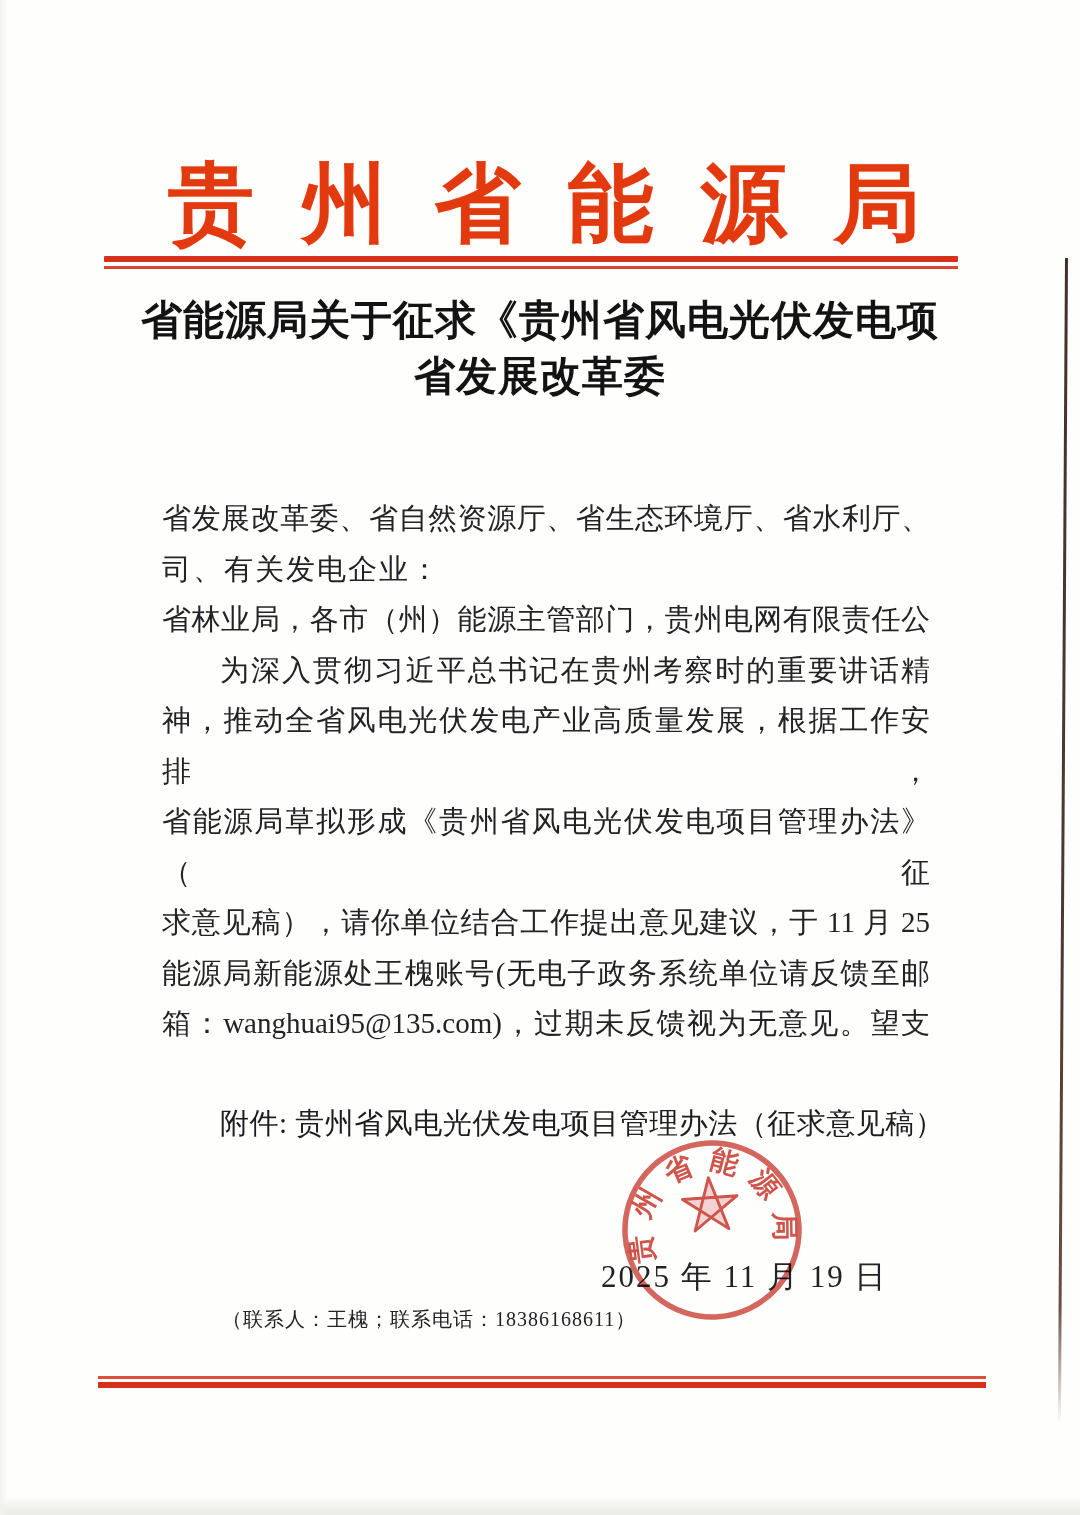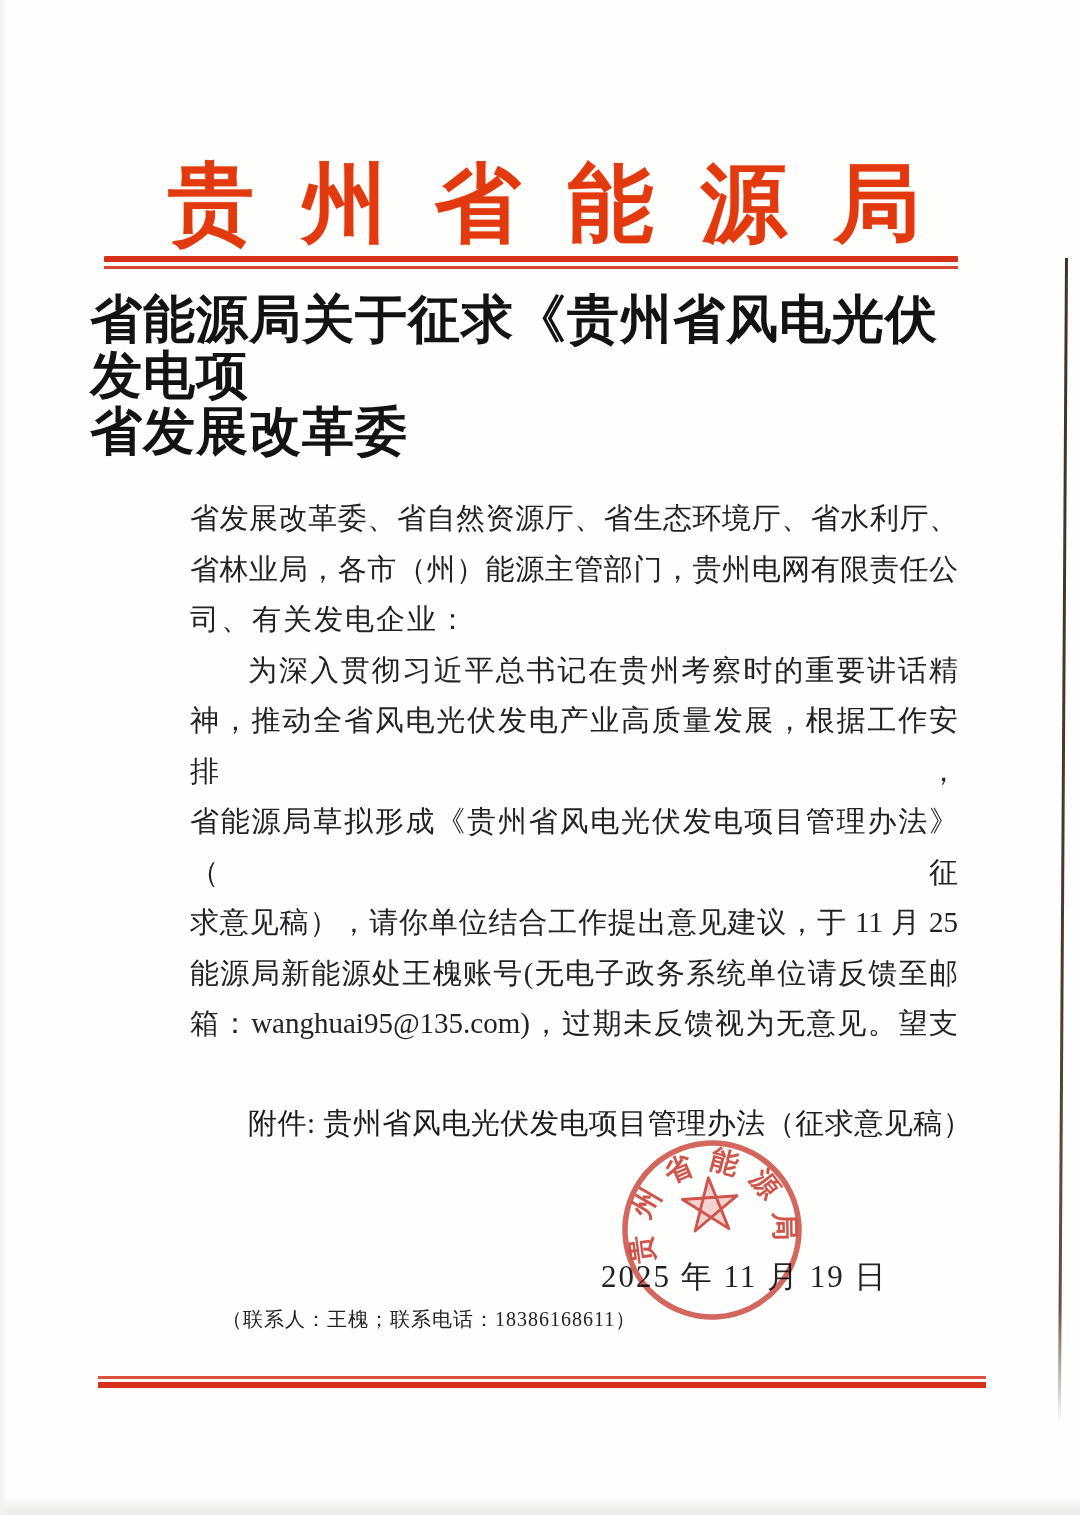--- a/index.html
+++ b/index.html
@@ -20,28 +20,28 @@
     line-height:96px;white-space:nowrap;
   }
   .rule-top{position:absolute;top:256px;left:104px;width:854px;}
   .rule-top .thick{height:6px;background:#d5311a;border-radius:1px;}
   .rule-top .gap{height:4px;}
   .rule-top .thin{height:3px;background:#d5311a;opacity:.9;}
 
   
   .doc-title{
     position:absolute;top:292px;left:90px;width:900px;
-    font-weight:900;color:#131313;
-    font-size:52px;line-height:56px;letter-spacing:1px;
+    text-align:center;font-weight:900;color:#131313;
+    font-size:41px;line-height:56px;letter-spacing:1px;
   }
 
   
   .body-block{
     position:absolute;top:493px;left:162px;width:768px;
-    font-size:29px;line-height:50.5px;color:#232325;margin-left:28px;
+    font-size:29px;line-height:50.5px;color:#232325;
   }
   .bl{white-space:nowrap;}
   .jl{text-align:justify;text-align-last:justify;white-space:normal;}
   .ind{padding-left:58px;}
   .plain{letter-spacing:2px;}
   .attachment{
     margin-top:49px;padding-left:58px;font-weight:400;color:#1d1d1f;
     letter-spacing:.5px;white-space:nowrap;
   }
 
@@ -103,22 +103,22 @@
     <div class="thin"></div>
   </div>
 
   <div class="doc-title">
     <div>省能源局关于征求《贵州省风电光伏发电项</div>
     <div>省发展改革委</div>
   </div>
 
   <div class="body-block">
     <div class="bl jl">省发展改革委、省自然资源厅、省生态环境厅、省水利厅、</div>
+    <div class="bl plain">司、有关发电企业：</div>
     <div class="bl jl">省林业局，各市（州）能源主管部门，贵州电网有限责任公</div>
-    <div class="bl plain">司、有关发电企业：</div>
     <div class="bl jl ind">为深入贯彻习近平总书记在贵州考察时的重要讲话精</div>
     <div class="bl jl">神，推动全省风电光伏发电产业高质量发展，根据工作安排，</div>
     <div class="bl jl">省能源局草拟形成《贵州省风电光伏发电项目管理办法》（征</div>
     <div class="bl jl">求意见稿），请你单位结合工作提出意见建议，于 11 月 25</div>
     <div class="bl jl">能源局新能源处王槐账号(无电子政务系统单位请反馈至邮</div>
     <div class="bl jl">箱：wanghuai95@135.com)，过期未反馈视为无意见。望支</div>
     <div class="attachment">附件: 贵州省风电光伏发电项目管理办法（征求意见稿）</div>
   </div>
 
   <div class="date-line">2025 年 11 月 19 日</div>

